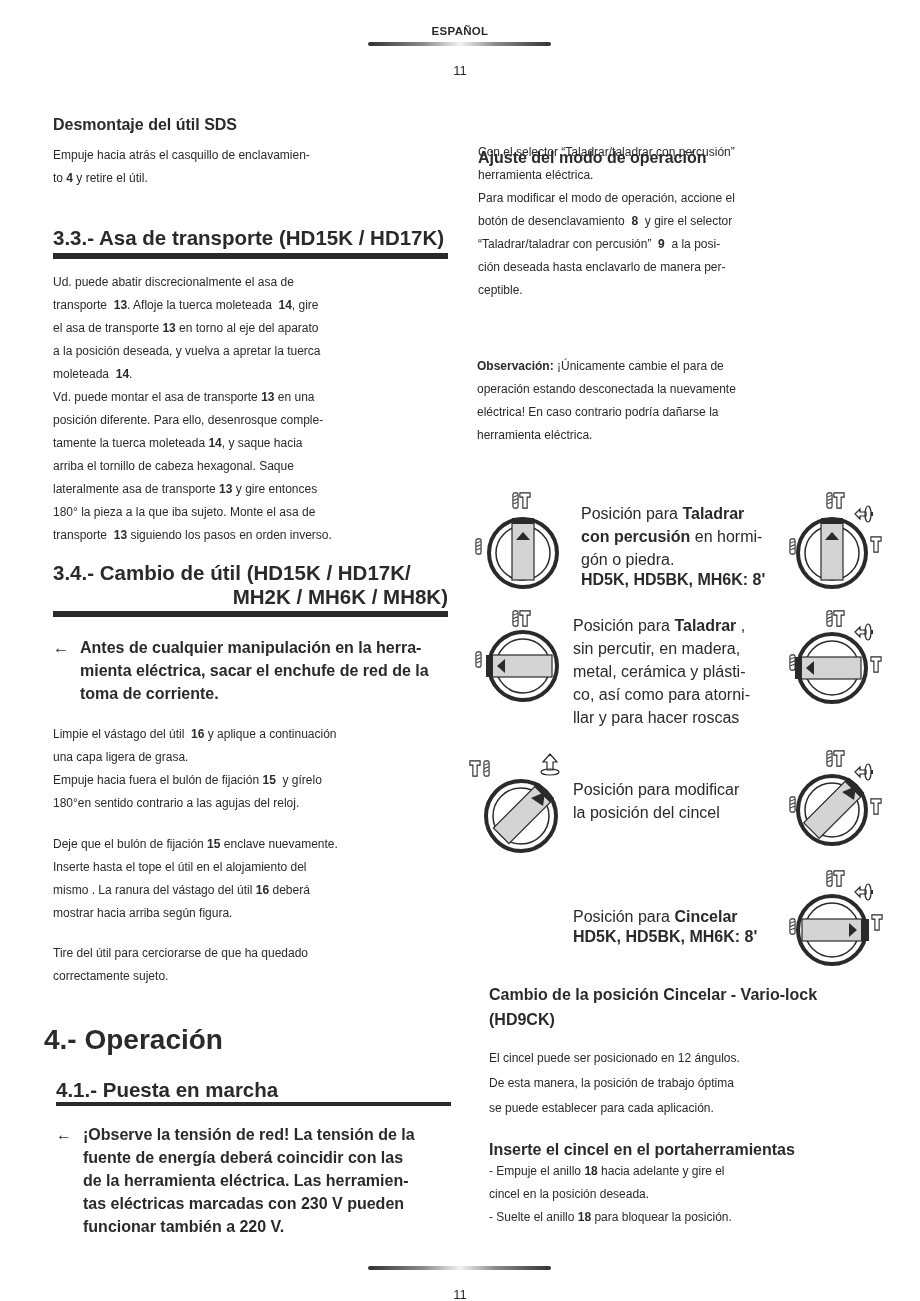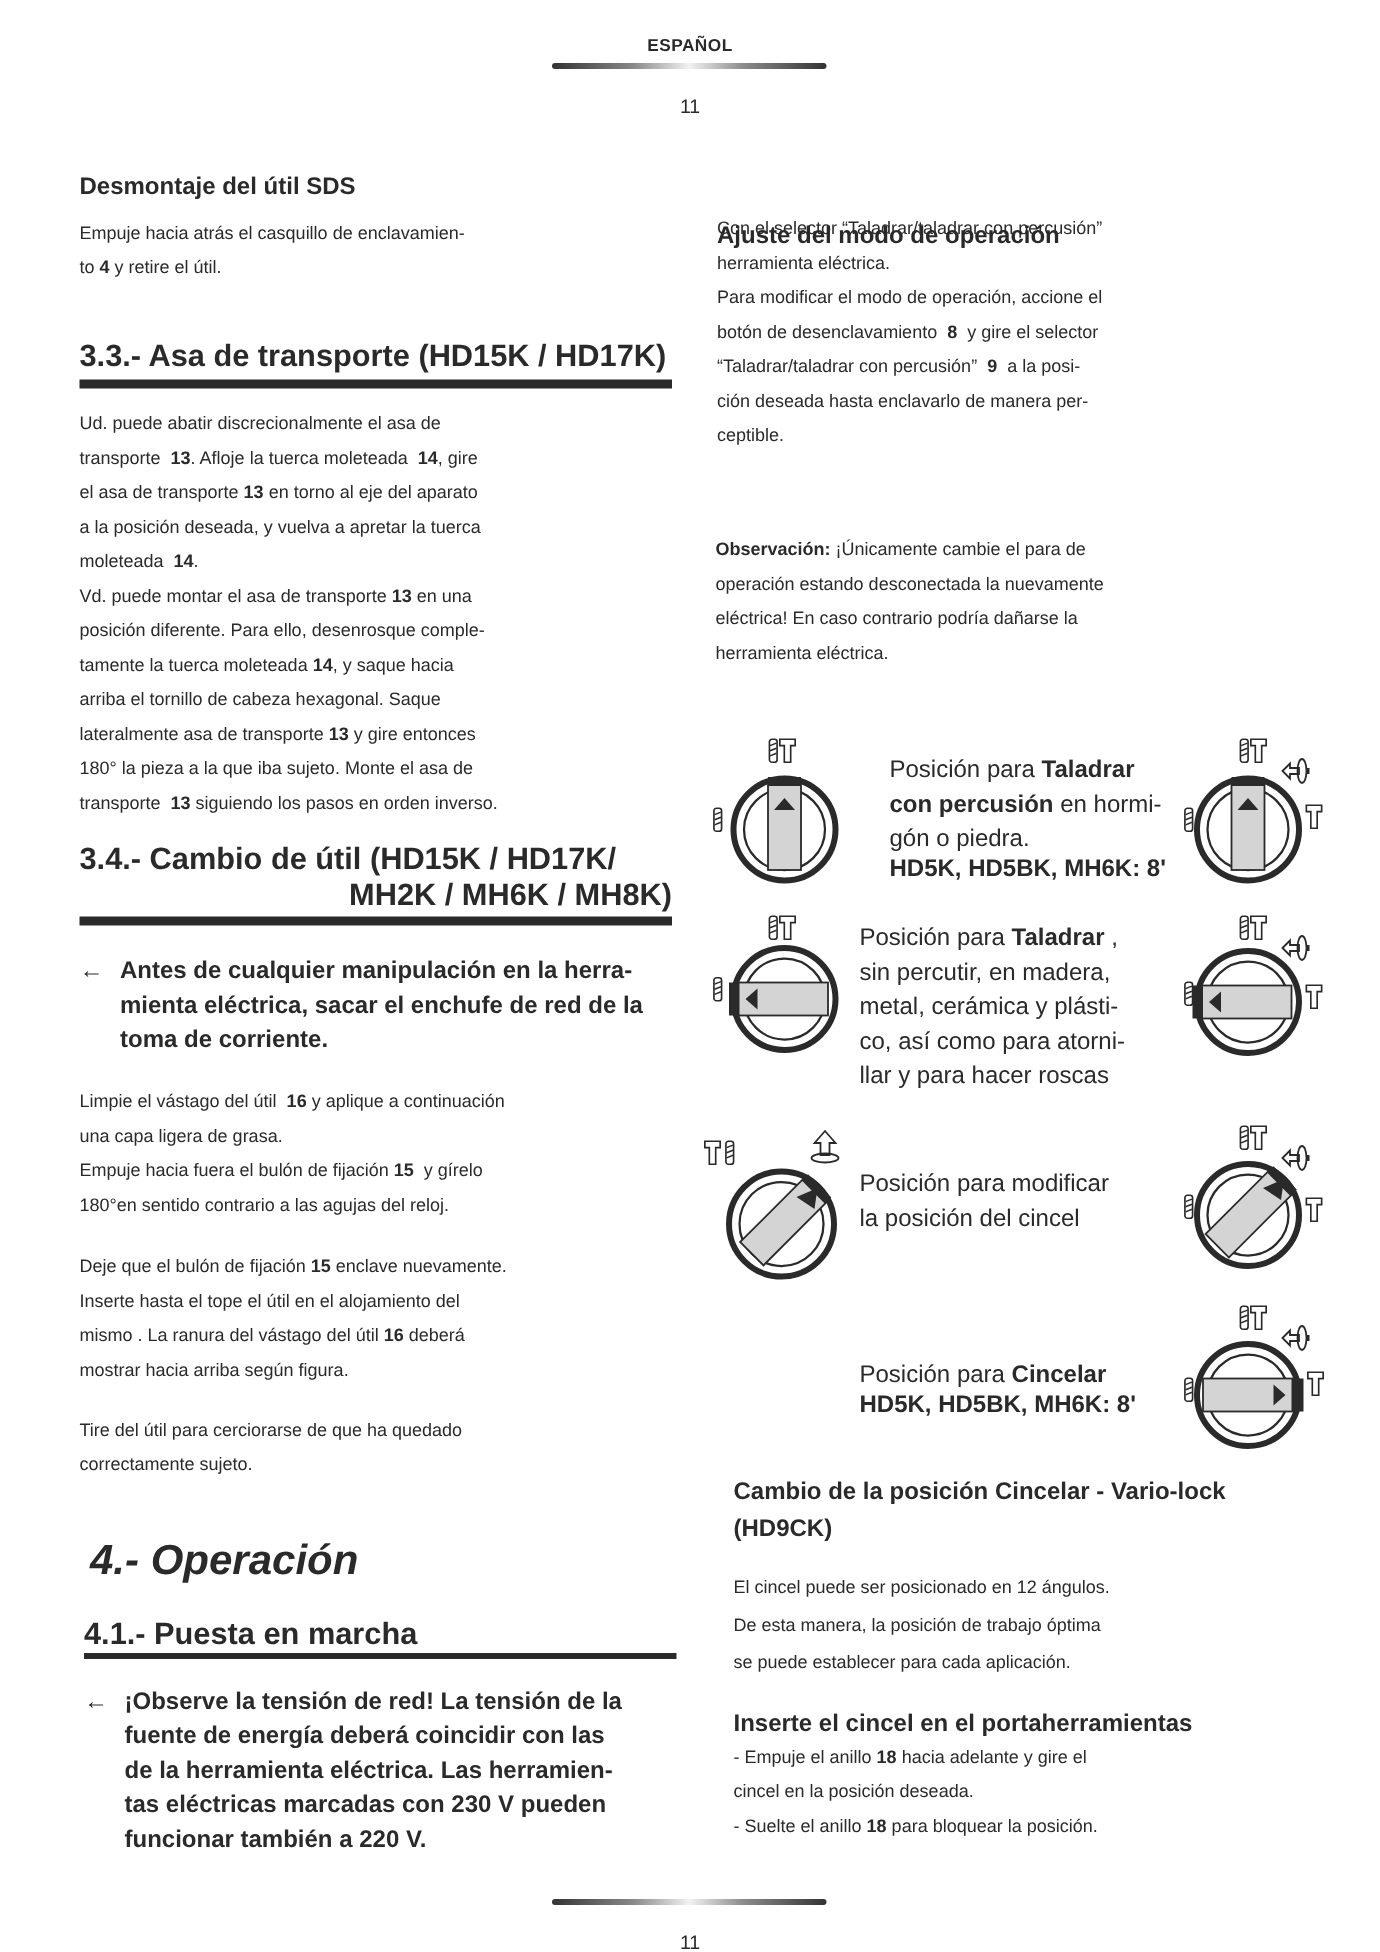--- a/index.html
+++ b/index.html
@@ -92,21 +92,21 @@
   <div>Deje que el bulón de fijación <b>15</b> enclave nuevamente.</div>
   <div>Inserte hasta el tope el útil en el alojamiento del</div>
   <div>mismo . La ranura del vástago del útil <b>16</b> deberá</div>
   <div>mostrar hacia arriba según figura.</div>
 </div>
 <div class="abs txt" style="left:53px; top:942px; width:425px;">
   <div>Tire del útil para cerciorarse de que ha quedado</div>
   <div>correctamente sujeto.</div>
 </div>
 
-<div class="abs h1" style="left:60px; top:1024px;font-style:italic;">4.- Operación</div>
+<div class="abs h1" style="left:44px; top:1024px;">4.- Operación</div>
 <div class="abs h2" style="left:56px; top:1078px;">4.1.- Puesta en marcha</div>
 <div class="abs rule-thin" style="left:56px; top:1102px; width:395px;"></div>
 
 <div class="abs warn" style="left:56px; top:1123px; width:420px;">
   <span class="arr">←</span>
   <div style="padding-left:27px;">
     <div>¡Observe la tensión de red! La tensión de la</div>
     <div>fuente de energía deberá coincidir con las</div>
     <div>de la herramienta eléctrica. Las herramien-</div>
     <div>tas eléctricas marcadas con 230 V pueden</div>
@@ -137,21 +137,21 @@
     <use href="#drillbit" x="40" y="2" width="7" height="17"></use>
     <use href="#screw" x="47" y="2" width="12" height="17"></use>
     <use href="#drillbit" x="3" y="48" width="7" height="17"></use>
     <circle cx="51" cy="63" r="34" fill="#fff" stroke="#2a2a2a" stroke-width="4"></circle>
     <circle cx="51" cy="63" r="27" fill="#fff" stroke="#2a2a2a" stroke-width="1.5"></circle>
     <rect x="40" y="30" width="22" height="60" fill="#d4d4d4" stroke="#2a2a2a" stroke-width="1.2"></rect>
     <rect x="40" y="28" width="22" height="6" fill="#2a2a2a"></rect>
     <polygon points="44,50 58,50 51,42" fill="#2a2a2a"></polygon>
   </svg>
 </div>
-<div class="abs cap" style="left:593px; top:502px; width:215px;">
+<div class="abs cap" style="left:581px; top:502px; width:215px;">
   <div><span>Posición para  </span> <b>Taladrar</b></div>
   <div><b>con percusión</b><span> en hormi-</span></div>
   <div>gón o piedra.</div>
   <div style="font-weight:bold; line-height:18px;">HD5K, HD5BK, MH6K: 8'</div>
 </div>
 <div class="abs" style="left:786px; top:490px; width:100px; height:100px;">
   <svg width="100" height="100" viewBox="0 0 100 100">
     <use href="#drillbit" x="40" y="2" width="7" height="17"></use>
     <use href="#screw" x="47" y="2" width="12" height="17"></use>
     <use href="#rotor" x="68" y="14" width="20" height="20"></use>

